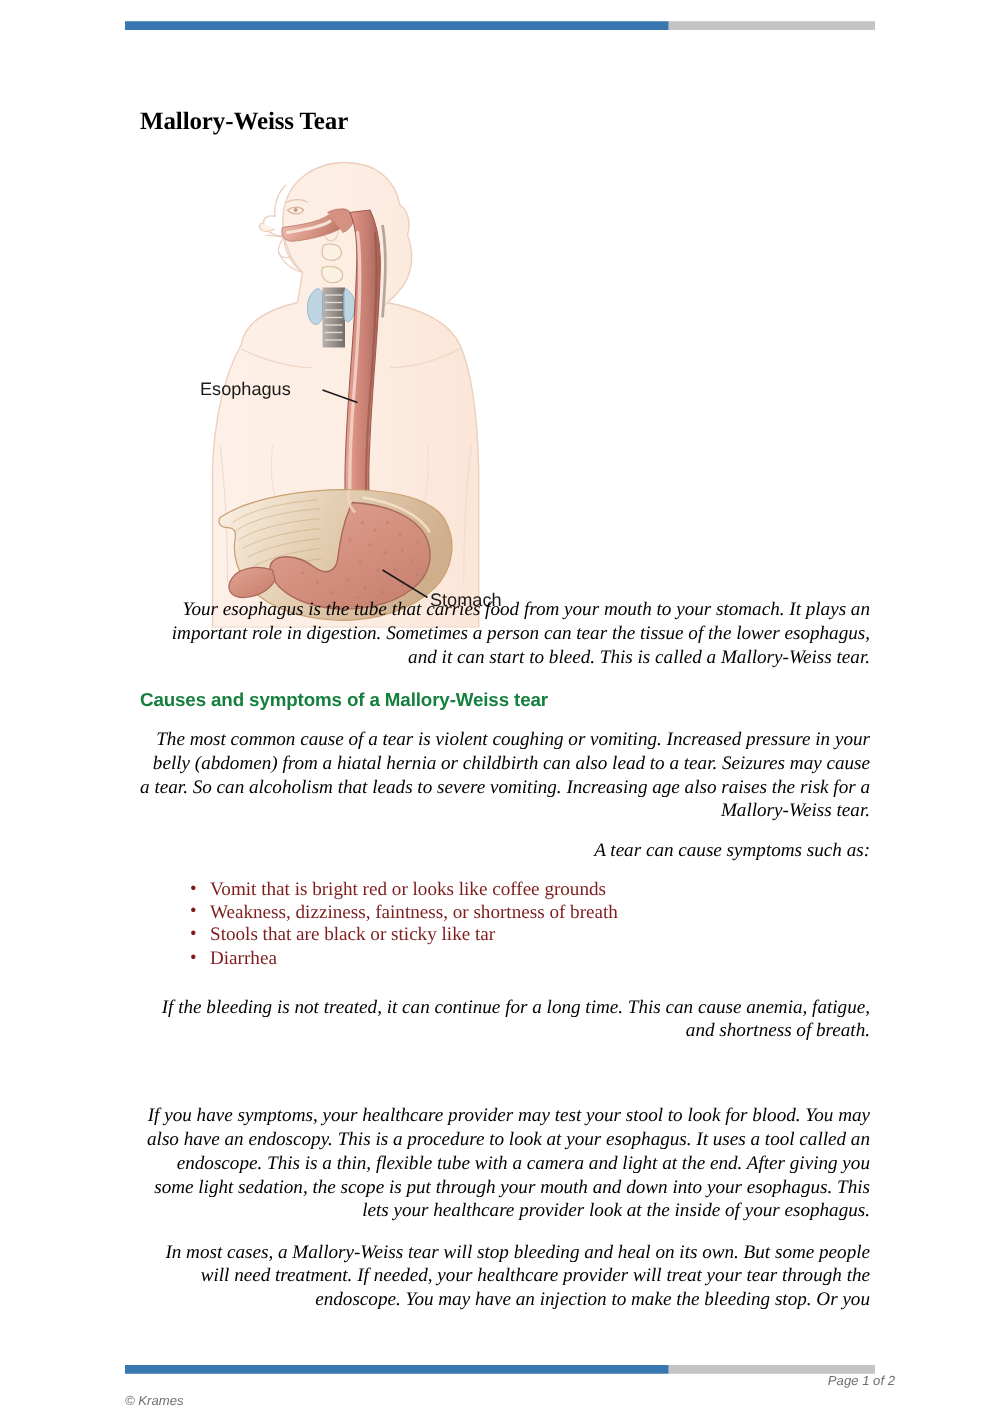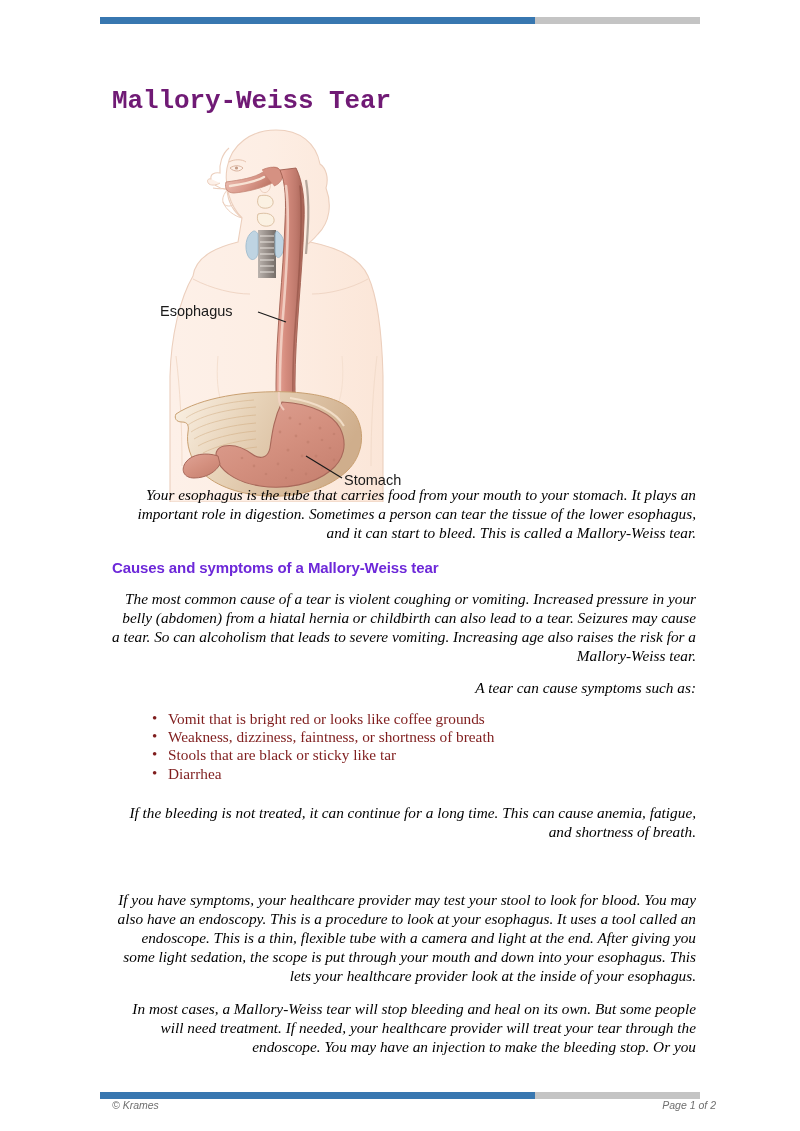--- a/index.html
+++ b/index.html
@@ -42,33 +42,33 @@
 
   
   .content {
     position: absolute;
     left: 112px;
     top: 86px;
     width: 584px;
   }
 
   h1.doc-title {
-    font-family: Liberation Mono, monospace;
-    font-size: 26px;
+    font-family: Liberation Serif, serif;
+    font-size: 20px;
     font-weight: bold;
-    color: #701a75;
+    color: #000000;
     margin: 0 0 0 0;
     letter-spacing: -0.1px;
   }
 
   h2.section-title {
     font-family: "Liberation Sans", sans-serif;
     font-size: 15px;
     font-weight: bold;
-    color: #6d28d9;
+    color: #15803d;
     margin: 0;
     letter-spacing: -0.1px;
   }
 
   p.body-text {
     font-family: "Liberation Serif", serif;
     font-size: 15.3px;
     line-height: 19.2px;
     color: #000000;
     margin: 0;
@@ -121,21 +121,21 @@
 
   
   .footer-text {
     position: absolute;
     top: 1099px;
     font-family: "Liberation Sans", sans-serif;
     font-style: italic;
     font-size: 10.5px;
     color: #6f6f6f;
   }
-  #footer-copyright { left: 112px; }
+  #footer-copyright { left: 100px; margin-top: 16px; }
   #footer-page { right: 84px; }
 </style>
 </head>
 <body>
 
 <div class="page">
 
   <div class="rule" id="header-rule">
     <div class="seg-blue" style="width:435px;"></div>
     <div class="seg-gray"></div>

